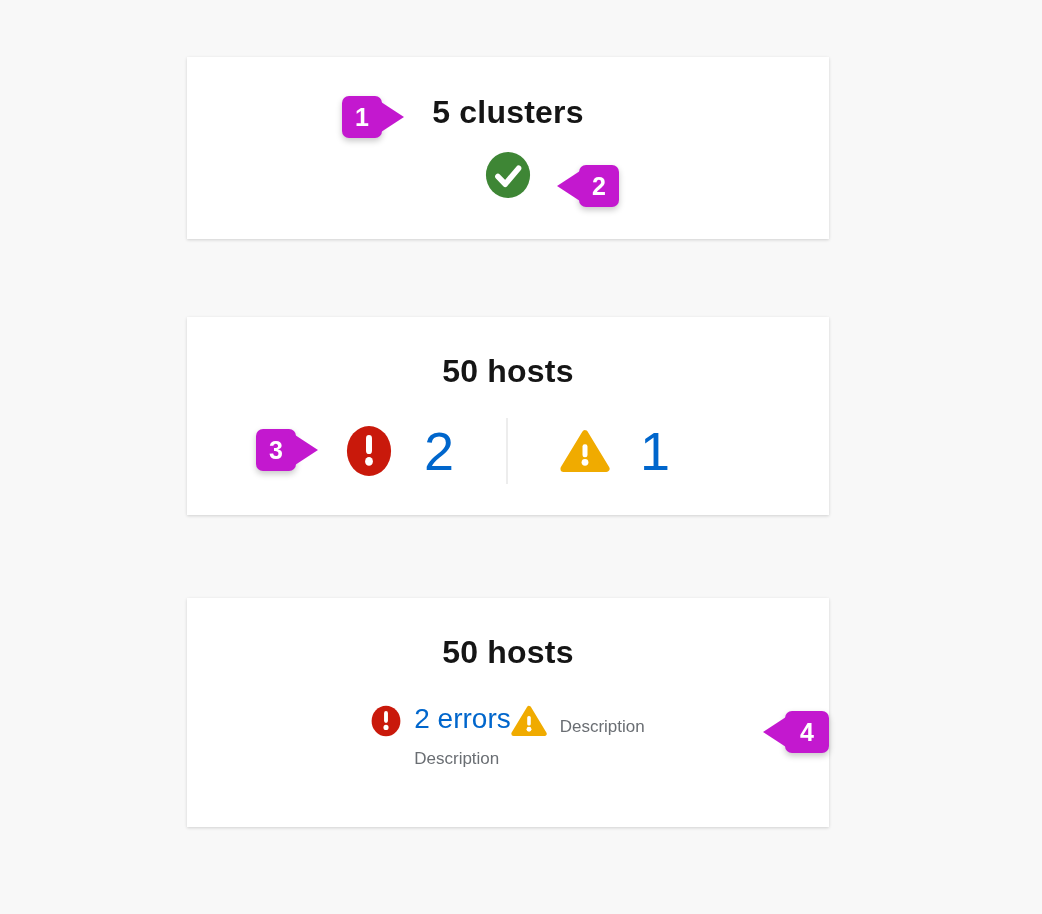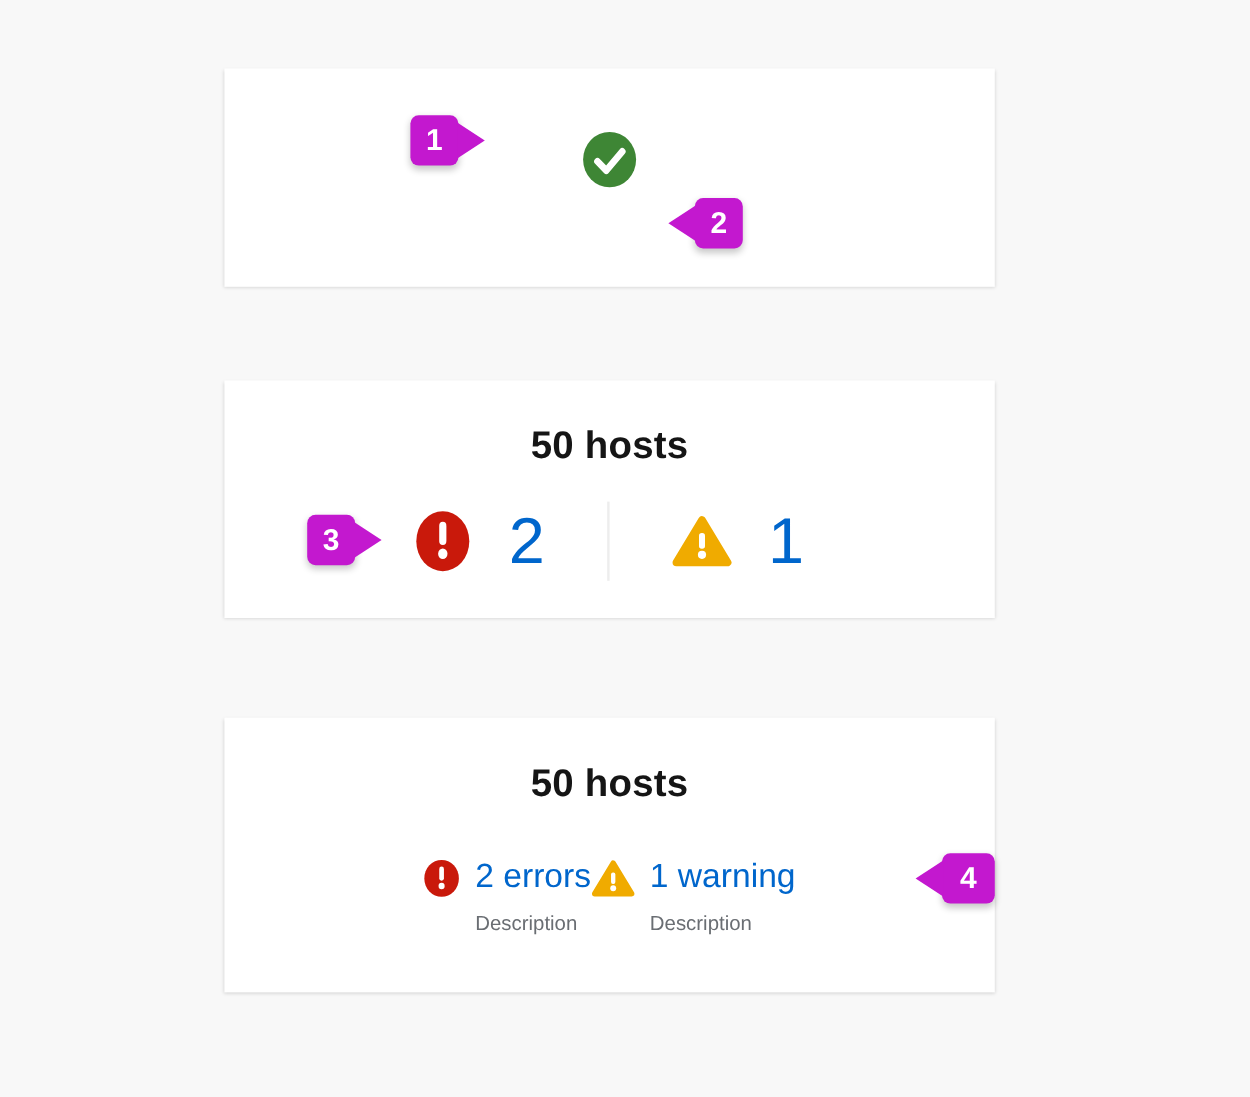--- a/index.html
+++ b/index.html
@@ -37,21 +37,21 @@
     font-size:54px;font-weight:400;line-height:1;
     color:var(--link,#06c);
   }
   .v-divider{
     width:2px;height:66px;align-self:center;
     background:var(--divider,#ededed);
     margin:0 52px;
   }
 
   
-  .detail-row{display:flex;margin-top:41px;}
+  .detail-row{display:flex;margin-top:30px;}
   .detail-group{display:flex;gap:13px;align-items:flex-start;}
   .detail-group .status-icon{margin-top:2px;line-height:0;}
   .detail-texts{display:flex;flex-direction:column;}
   .status-link{
     font-size:28px;line-height:32px;color:var(--link,#06c);
     text-decoration:none;cursor:pointer;
   }
   .status-desc{
     font-size:17px;line-height:30px;margin-top:9px;
     color:var(--description-text,#6a6e73);
@@ -79,20 +79,21 @@
   #m3{left:256px;top:429px;}
   #m4{left:785px;top:711px;width:44px;}
   svg{display:block;}
 </style>
 </head>
 <body>
 
 <div id="page">
 
   <div class="card" id="card1">
+    <div class="card-title">5 clusters</div>
     <div class="big-status-icon">
       <svg width="46" height="48" viewBox="0 0 100 100" preserveAspectRatio="none" aria-hidden="true">
         <circle cx="50" cy="50" r="48" fill="#3E8635"></circle>
         <path d="M28 53 L44 69 L73 36" fill="none" stroke="#ffffff" stroke-width="12" stroke-linecap="round" stroke-linejoin="round"></path>
       </svg>
     </div>
   </div>
 
   <div class="card" id="card2">
     <div class="card-title">50 hosts</div>
@@ -139,21 +140,20 @@
       </div>
       <div class="detail-group">
         <span class="status-icon">
           <svg width="36" height="32" viewBox="0 0 110 96" aria-hidden="true">
             <polygon points="55,9 102,87 8,87" fill="#F0AB00" stroke="#F0AB00" stroke-width="14" stroke-linejoin="round"></polygon>
             <rect x="49.5" y="33" width="11" height="29" rx="5" fill="#ffffff"></rect>
             <circle cx="55" cy="73" r="7.5" fill="#ffffff"></circle>
           </svg>
         </span>
         <div class="detail-texts">
-          <a class="status-link">1 warning</a>
           <span class="status-desc">Description</span>
         </div>
       </div>
     </div>
   </div>
 
   <div class="marker dir-right" id="m1">
     <span>1</span>
   </div>
   <div class="marker dir-left" id="m2">

